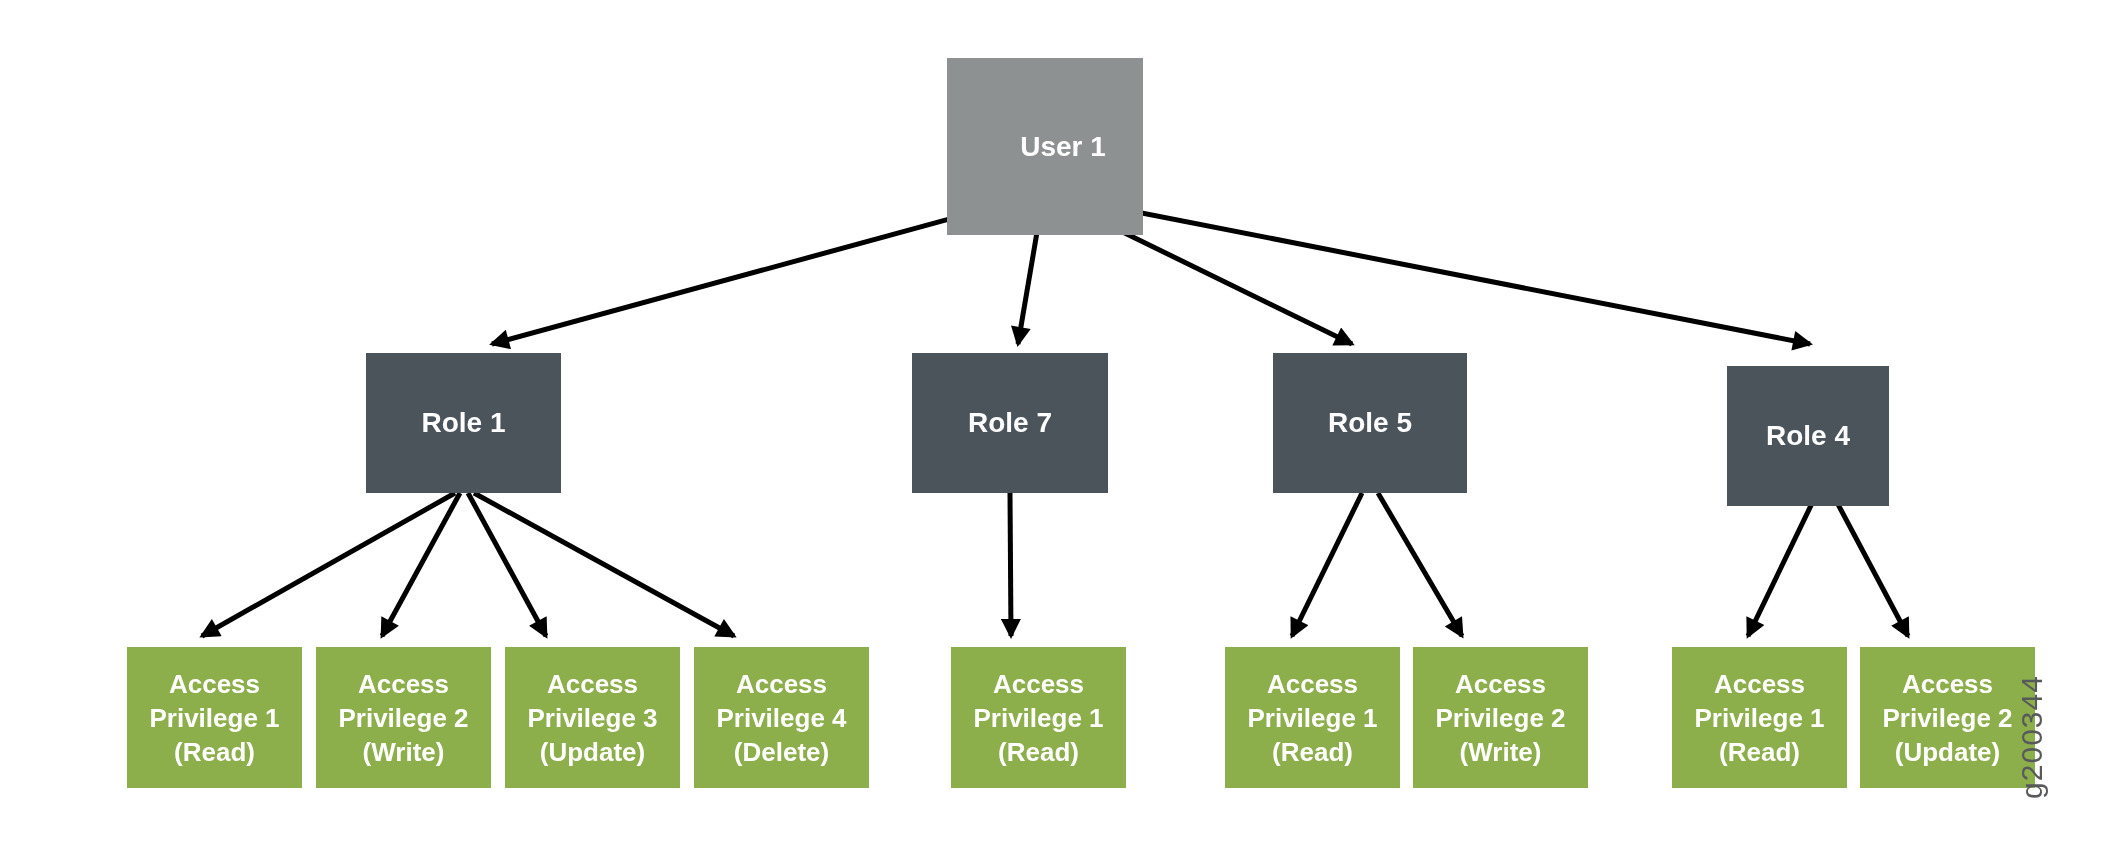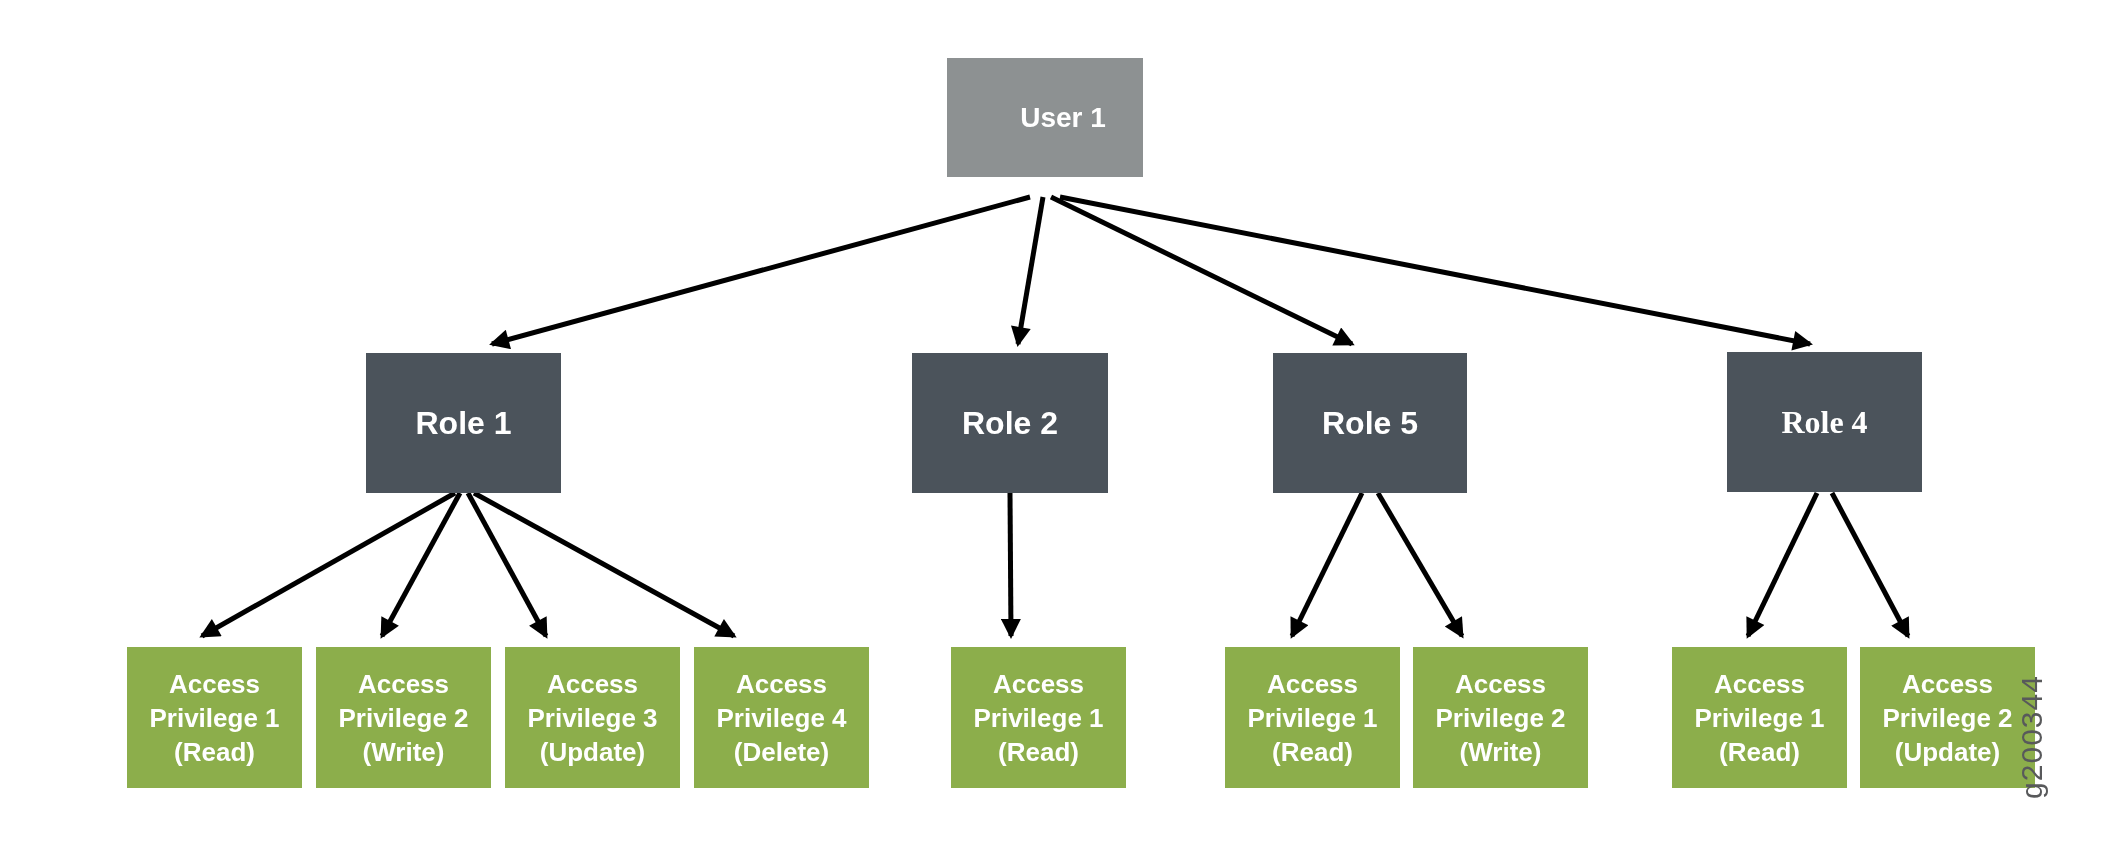--- a/index.html
+++ b/index.html
@@ -26,33 +26,33 @@
   .node{
     position:absolute;
     display:flex;align-items:center;justify-content:center;
     text-align:center;
     color:var(--label-text);
     font-weight:bold;
     z-index:2;
     box-sizing:border-box;
   }
   .node-user{background:var(--user-box);font-size:28px;}
-  .node-role{background:var(--role-box);font-size:32px;}
+  .node-role{background:var(--role-box);font-size:28px;}
   .node-priv{
     background:var(--privilege-box);
     font-size:26px;
     line-height:34px;
     white-space:pre-line;
     margin-left:27px;
   }
-  #user-box   {left:947px;top:58px;width:196px;height:119px;padding-left:36px;}
+  #user-box   {left:947px;top:58px;width:196px;height:177px;padding-left:36px;}
   #role-1     {left:366px;top:353px;width:195px;height:140px;}
   #role-2     {left:912px;top:353px;width:196px;height:140px;}
   #role-3     {left:1273px;top:353px;width:194px;height:140px;}
-  #role-4     {left:1727px;top:352px;width:195px;height:140px;font-family:Liberation Serif, serif;}
+  #role-4     {left:1727px;top:366px;width:162px;height:140px;}
   .node-priv  {top:647px;width:175px;height:141px;}
   #priv-1-1{left:100px;}  #priv-1-2{left:289px;}  #priv-1-3{left:478px;}  #priv-1-4{left:667px;}
   #priv-2-1{left:924px;}
   #priv-3-1{left:1198px;} #priv-3-2{left:1386px;}
   #priv-4-1{left:1645px;} #priv-4-2{left:1833px;}
   .figure-label{
     position:absolute;
     left:2032px;top:737px;
     transform:translate(-50%,-50%) rotate(-90deg);
     transform-origin:center;
@@ -96,21 +96,21 @@
   </svg>
 
   <div id="user-box" class="node node-user">
     <span>User 1</span>
   </div>
 
   <div id="role-1" class="node node-role">
     <span>Role 1</span>
   </div>
   <div id="role-2" class="node node-role">
-    <span>Role 2</span>
+    <span>Role 7</span>
   </div>
   <div id="role-3" class="node node-role">
     <span>Role 5</span>
   </div>
   <div id="role-4" class="node node-role">
     <span>Role 4</span>
   </div>
 
   <div id="priv-1-1" class="node node-priv">
     <span>Access

